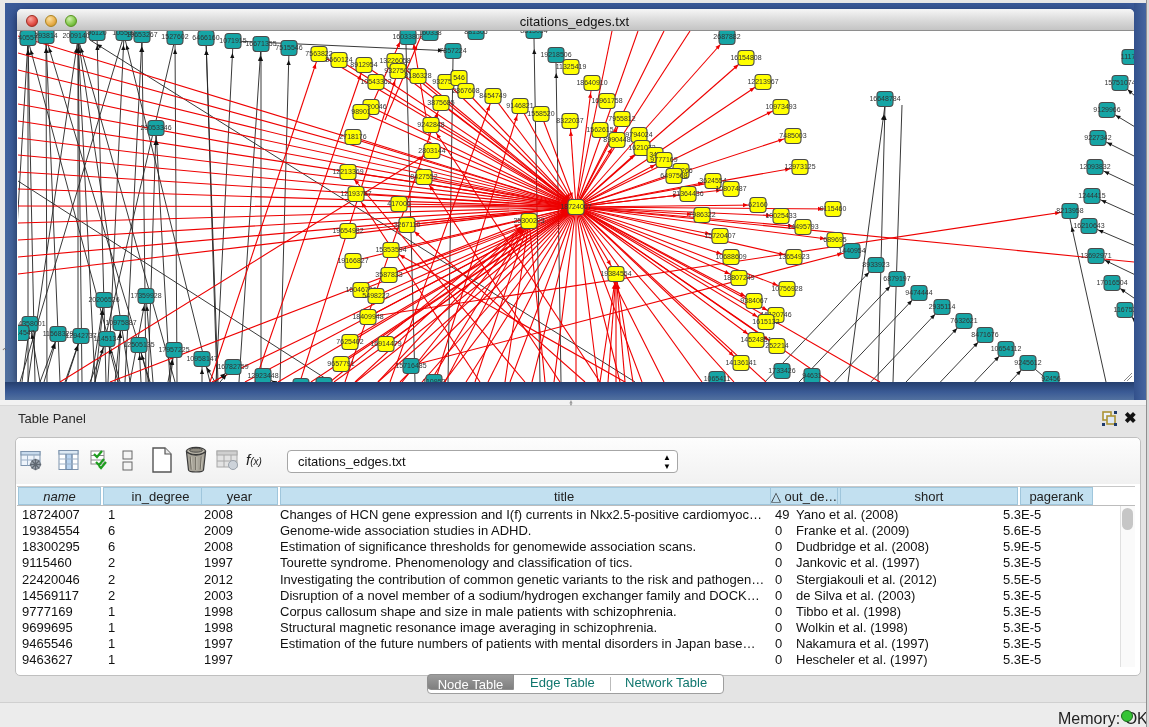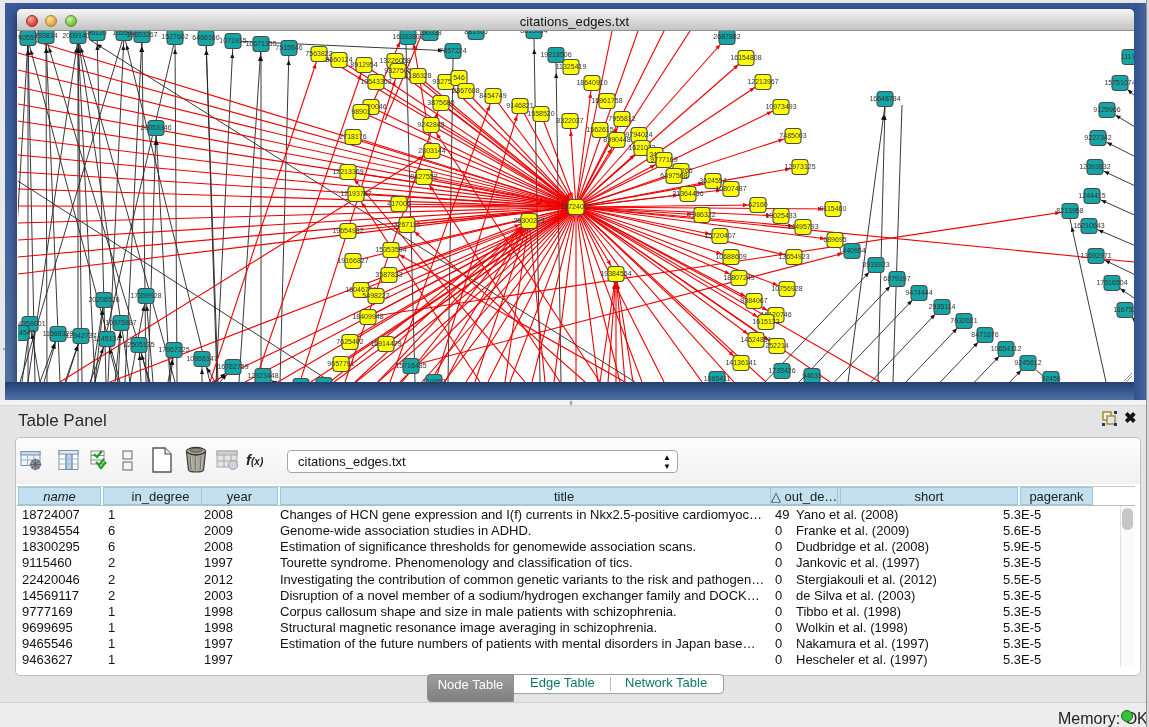--- a/index.html
+++ b/index.html
@@ -13,21 +13,21 @@
 #title { width:100%; text-align:center; top:14px; font-size:13px; font-weight:400; color:#111; letter-spacing:.1px; }
 .tl { width:12px; height:12px; border-radius:50%; top:15px; }
 #tl1 { left:26px; background:radial-gradient(circle at 35% 30%,#f9a8a0,#e4534a 55%,#b1231a); border:1px solid #a02a20;}
 #tl2 { left:45px; background:radial-gradient(circle at 35% 30%,#fbe1a0,#e9b04f 55%,#c08a1e); border:1px solid #ad841f;}
 #tl3 { left:65px; background:radial-gradient(circle at 35% 30%,#d2f0b0,#85ca4e 55%,#4f9a1f); border:1px solid #58941f;}
 #canvas { left:18px; top:31px; width:1116px; height:351px; background:#fff; overflow:hidden; }
 
 #split { left:0; top:400px; width:1149px; height:6px; background:#f2f2f2; border-bottom:1px solid #d8d8d8;}
 #grip { left:566px; top:400px; width:10px; height:5px; color:#9a9a9a; font-size:5px; text-align:center; line-height:3px;}
 #tpanel { left:0; top:406px; width:1146px; height:296px; background:#e4e4e4; }
-#tptitle { left:18px; top:411px; font-size:17px; color:#2a2a2a; }
+#tptitle { left:18px; top:411px; font-size:13px; color:#2a2a2a; }
 #tpclose { left:1124px; top:409px; font-size:15px; font-weight:700; color:#111; }
 
 #tbox { left:15px; top:437px; width:1126px; height:239px; background:#fff; border:1px solid #bfbfbf; border-radius:5px; }
 #toolbar { left:16px; top:438px; width:1124px; height:46px; background:linear-gradient(#fdfdfd,#f1f1f1); border-radius:5px 5px 0 0; }
 #combo { left:287px; top:450px; width:391px; height:23px; background:#fff; border:1px solid #a6a6a6; border-radius:4px; font-size:13px; color:#111; line-height:21px; padding-left:10px; }
 #combo .stepper { position:absolute; right:6px; top:2px; color:#000; font-size:8px; line-height:9px; text-align:center; letter-spacing:0;}
 
 #thead { left:17px; top:486px; width:1118px; height:20px; background:#fff; border-top:1px solid #c8c8c8; border-bottom:1px solid #bcbcbc;}
 .hcell { position:absolute; top:487px; height:18px; background:#c2e0f0; border:1px solid #9fc6dc; font-size:13px; color:#222; text-align:center; line-height:17px; white-space:nowrap; overflow:hidden; }
 #tbody { left:17px; top:506px; width:1103px; height:161px; background:#fff; overflow:hidden;}
@@ -37,21 +37,21 @@
 .c1 { left:91px; width:60px; }
 .c2 { left:187px; width:60px; }
 .c3 { left:263px; width:488px; }
 .c4 { left:758px; width:60px; }
 .c5 { left:779px; width:190px; text-align:left; }
 .c6 { left:986px; width:90px; }
 #vscroll { left:1120px; top:506px; width:15px; height:161px; background:#fafafa; border-left:1px solid #e0e0e0;}
 #vthumb { left:1122px; top:508px; width:11px; height:22px; background:#c6c6c6; border-radius:6px; }
 
 #tabs { left:427px; top:674px; width:297px; height:20px; background:#fff; border:1px solid #9e9e9e; border-radius:4px; font-size:13px; color:#111; }
-#tabsel { left:427px; top:674px; width:87px; height:28px; background:linear-gradient(#9d9d9d,#7f7f7f); border:1px solid #8e8e8e; border-radius:4px 0 0 4px; color:#fff; text-align:center; line-height:19px; font-size:13px;}
+#tabsel { left:427px; top:674px; width:87px; height:16px; background:linear-gradient(#9d9d9d,#7f7f7f); border:1px solid #8e8e8e; border-radius:4px 0 0 4px; color:#fff; text-align:center; line-height:19px; font-size:13px;}
 .tablab { position:absolute; top:675px; font-size:13px; color:#0f766e; }
 #memok { left:1058px; top:710px; font-size:16px; color:#222;text-align:right; }
 #memdot { left:1121px; top:710px; width:12px; height:12px; border-radius:50%; background:#35c435; border:1.5px solid #1c681c; }
 #rstrip { left:1146px; top:0; width:3px; height:727px; background:#d9d9d9; border-left:1px solid #8f8f8f;}
 #bstrip { left:0; top:702px; width:1146px; height:25px; background:#ececec; border-top:1px solid #d0d0d0;}
 svg text { font-family:"Liberation Sans",sans-serif; }
 </style></head>
 <body>
 <div class="abs" id="bluframe"></div>
 <div class="abs" id="macwin"></div>
@@ -790,21 +790,21 @@
 <path d="M7.2 10.5 L8.2 23.5 M12.7 11 L12.7 24 M18.2 10.5 L17.2 23.5" stroke="#d8d4c8" stroke-width="0.8" fill="none"></path>
   </svg>
 <svg class="abs" style="left:216px;top:449px" width="24" height="22" viewBox="0 0 24 22">
 <rect x="1" y="2" width="20" height="16" fill="#e3e3e3" stroke="#a8a8a8"></rect>
     <rect x="1" y="2" width="20" height="4" fill="#cfcfcf" stroke="#a8a8a8"></rect>
 <line x1="8" y1="6" x2="8" y2="18" stroke="#a8a8a8"></line>
     <line x1="15" y1="6" x2="15" y2="18" stroke="#a8a8a8"></line>
     <line x1="1" y1="12" x2="21" y2="12" stroke="#a8a8a8"></line>
 <circle cx="17" cy="16" r="4.5" fill="#cdd3da" stroke="#9aa2ab"></circle>
   </svg>
-<div class="abs" style="left:246px;top:451px;font-size:15px;font-style:italic;font-weight:700;color:#222;">f<span style="font-size:10px;">(x)</span></div>
+<div class="abs" style="left:246px;top:451px;font-size:15px;font-style:italic;font-weight:400;color:#222;">f<span style="font-size:10px;">(x)</span></div>
 
 <div class="abs" id="combo">citations_edges.txt<span class="stepper">▲<br>▼</span></div>
 <div class="abs" id="thead"></div>
 <div class="abs hcell" style="left:18px; width:83px;font-style:italic;">name</div>
 <div class="abs hcell" style="left:103px; width:115px;">in_degree</div>
 <div class="abs hcell" style="left:201px; width:77px;">year</div>
 <div class="abs hcell" style="left:280px; width:568px;">title</div>
 <div class="abs hcell" style="left:770px; width:68px;">△ out_de…</div>
 <div class="abs hcell" style="left:840px; width:178px;">short</div>
 <div class="abs hcell" style="left:1020px; width:73px;">pagerank</div>

